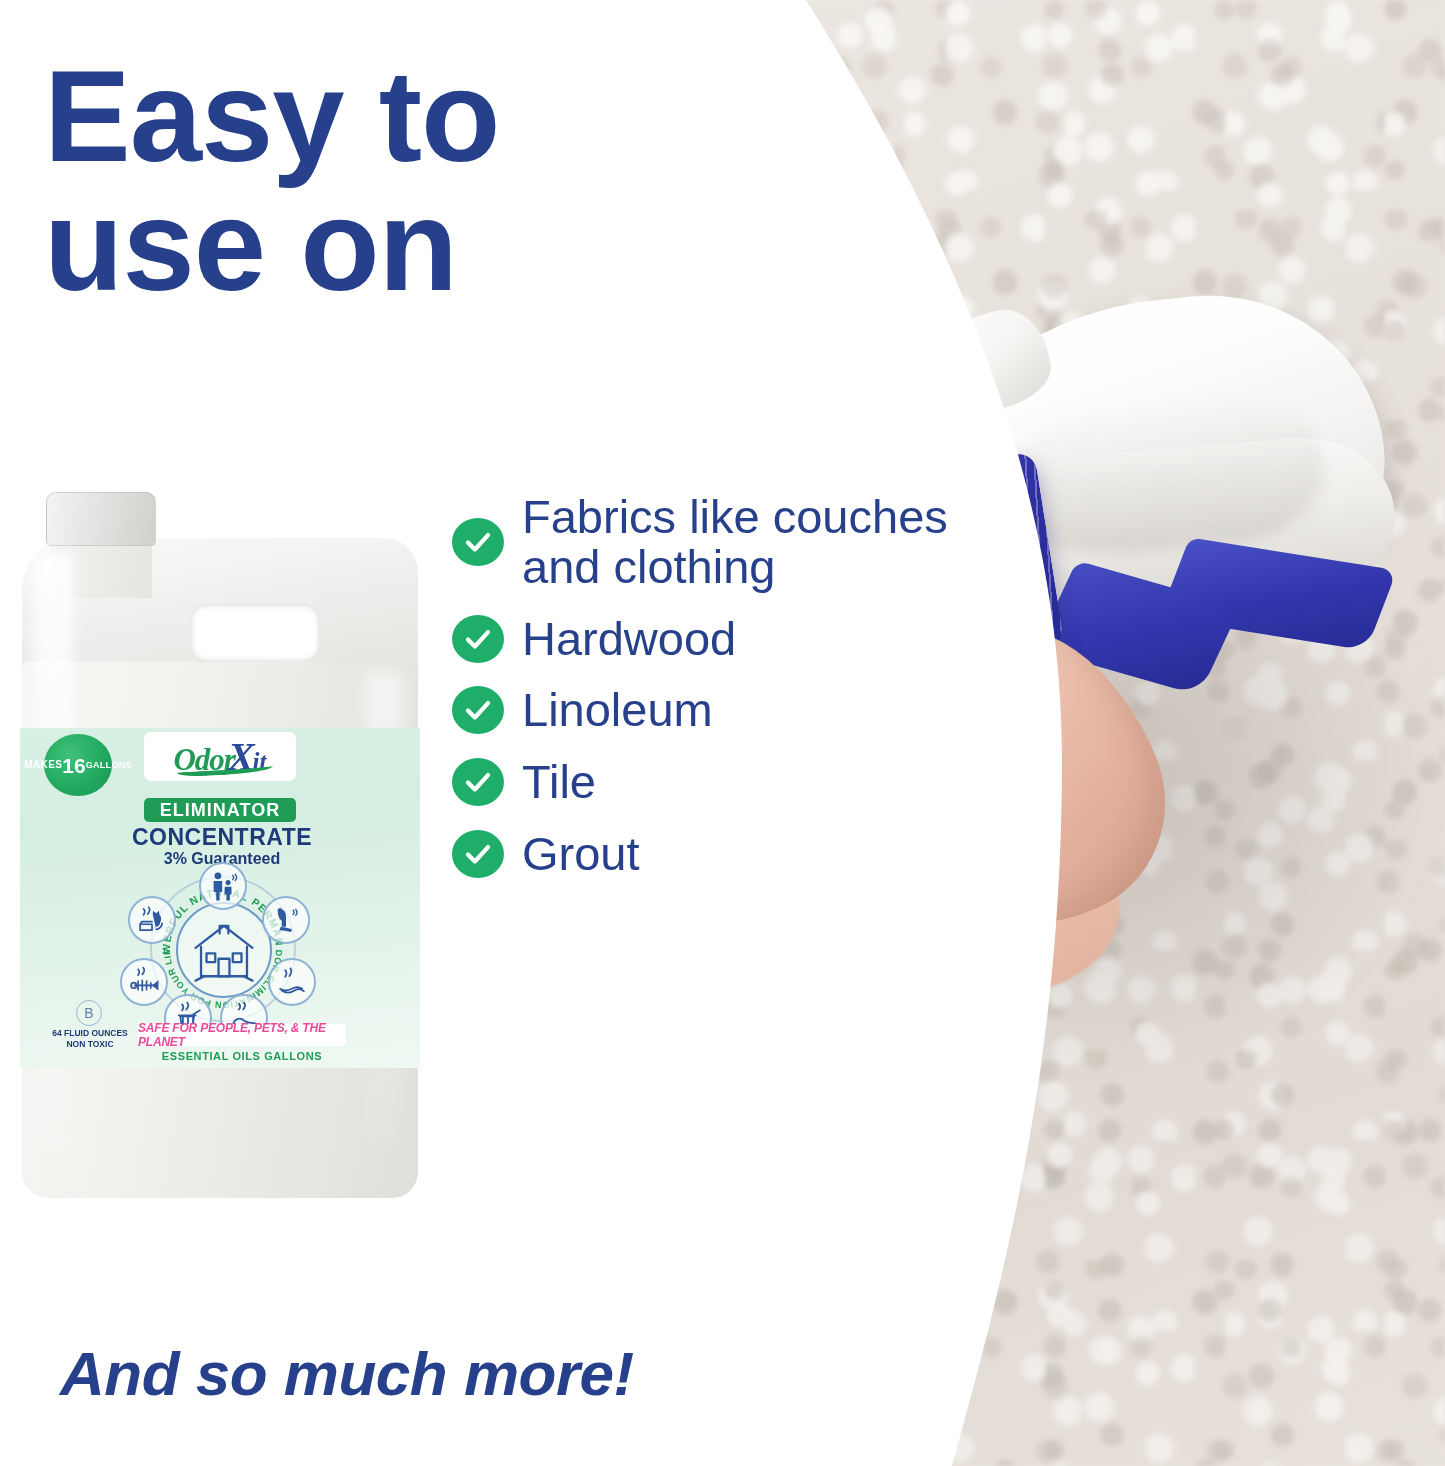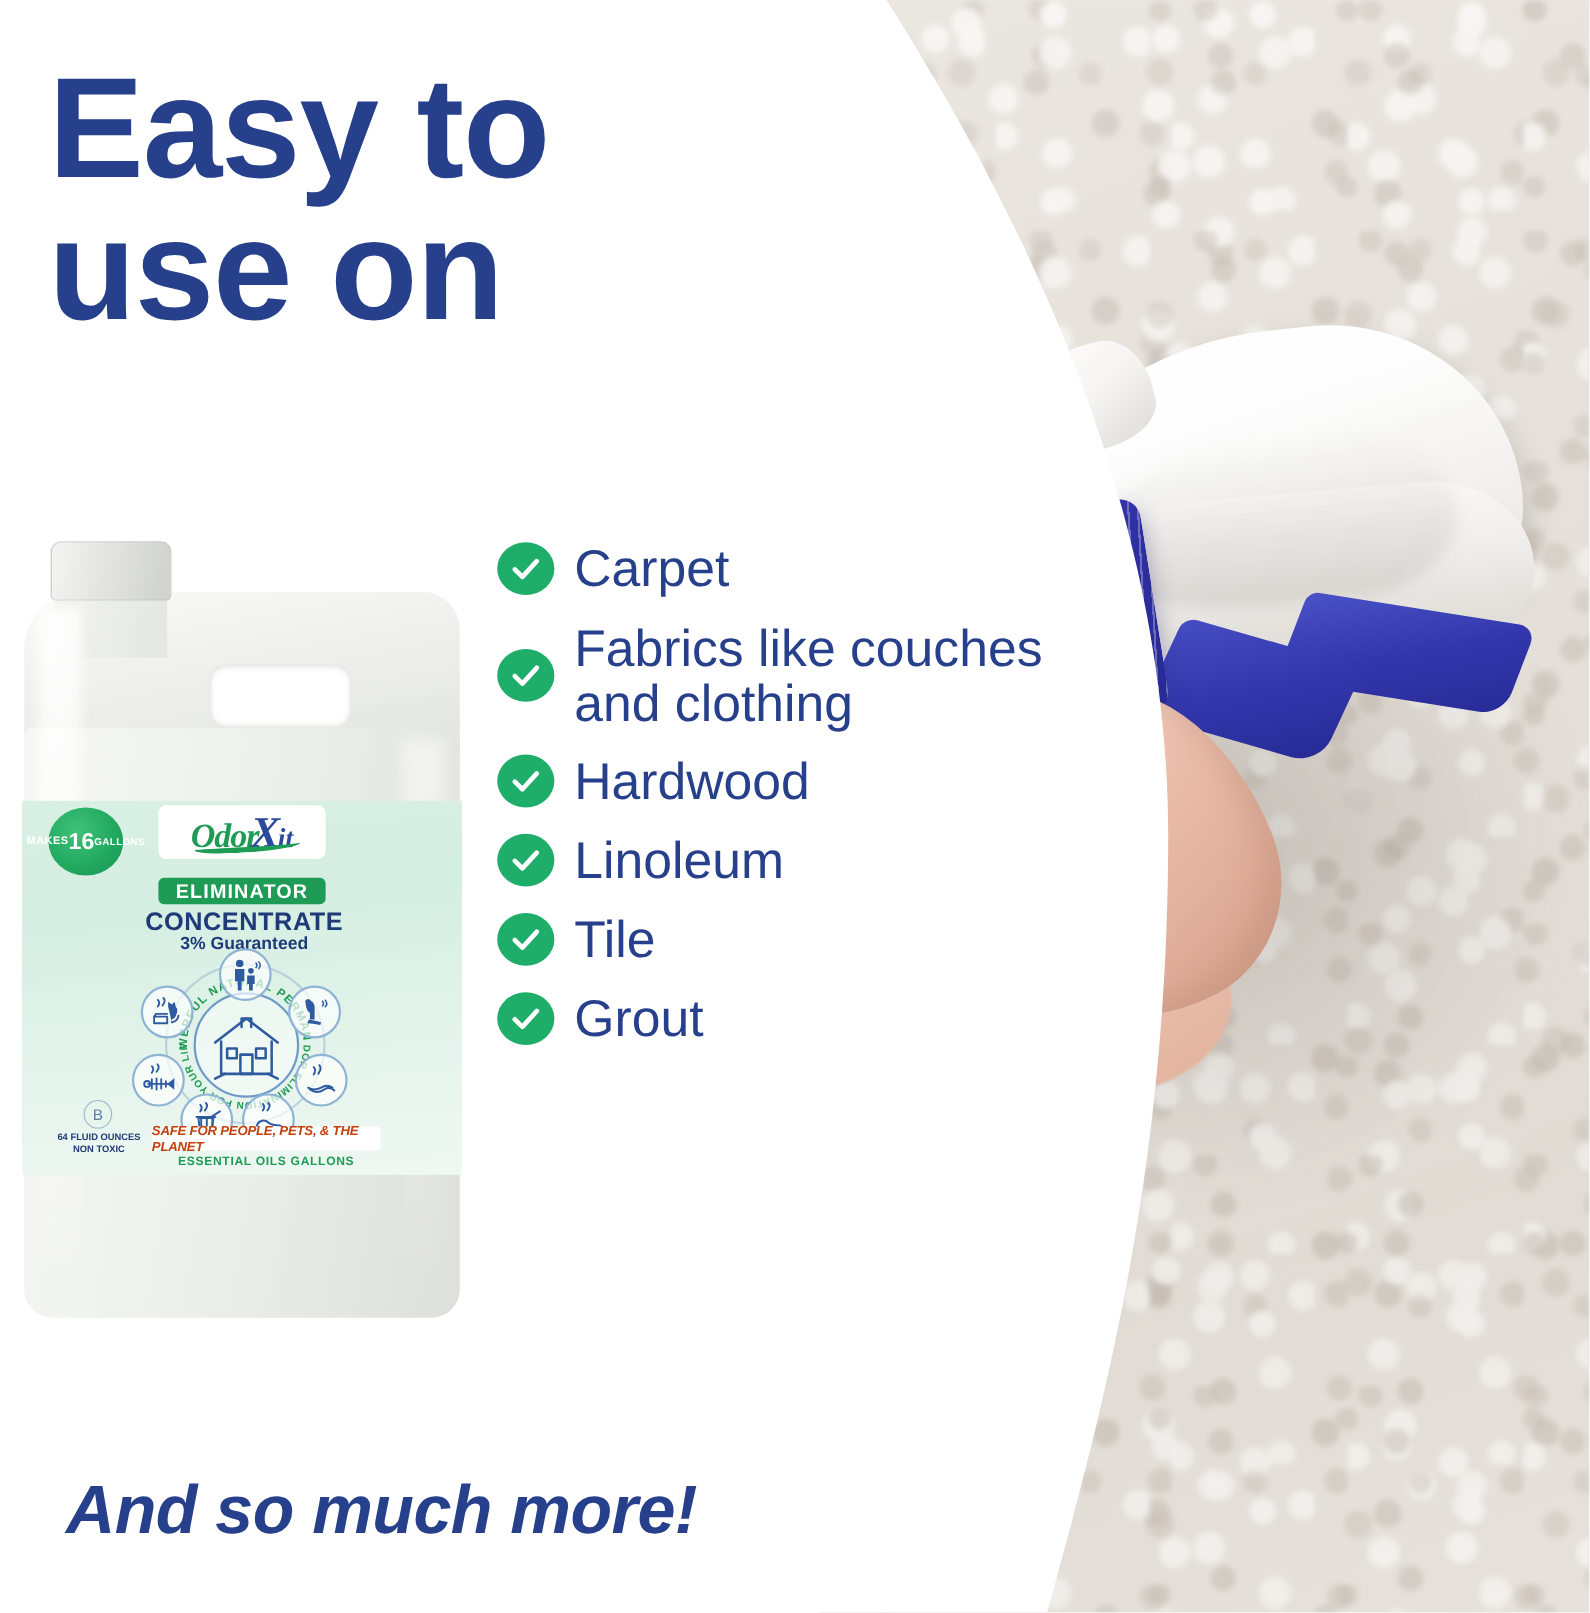--- a/index.html
+++ b/index.html
@@ -308,21 +308,21 @@
     font-size:14px; display:flex; align-items:center; justify-content:center;
   }
   .fluid-oz{
     position:absolute; left:28px; top:300px; width:84px; text-align:center;
     color:#1E3A78; font-size:8.5px; font-weight:700; line-height:1.35;
     white-space:pre-line;
   }
   .safe-strip{
     position:absolute; left:118px; top:296px; width:208px; height:22px;
     background:#FFFFFF; border-radius:4px;
-    color:#c2410c; font-size:12px; font-weight:700; font-style:italic;
+    color:#ec4899; font-size:12px; font-weight:700; font-style:italic;
     display:flex; align-items:center; justify-content:center; letter-spacing:-.2px;
   }
   .essential{
     position:absolute; left:110px; top:322px; width:224px; text-align:center;
     color:#1E9C55; font-size:11px; font-weight:700; letter-spacing:.6px;
   }
 </style>
 </head>
 <body>
 
@@ -350,28 +350,20 @@
 
 <svg id="white-overlay" viewBox="0 0 1120 1466" preserveAspectRatio="none">
   <path d="M0,0 L806,0 C900,150 1062,430 1062,760 C1062,1070 1000,1290 952,1466 L0,1466 Z" fill="#FFFFFF"></path>
 </svg>
 
 <div id="headline">Easy to
 use on</div>
 
 <div id="checklist">
 
-  <div class="check-row">
-    <span class="check-icon">
-      <svg viewBox="0 0 24 24" fill="none" stroke="#FFFFFF" stroke-width="3.4" stroke-linecap="round" stroke-linejoin="round">
-          <polyline points="4,12.5 9.5,18 20,6.5"></polyline>
-        </svg>
-    </span>
-    <span class="check-label">Carpet</span>
-  </div>
 
 
   <div class="check-row two-line">
     <span class="check-icon">
       <svg viewBox="0 0 24 24" fill="none" stroke="#FFFFFF" stroke-width="3.4" stroke-linecap="round" stroke-linejoin="round">
           <polyline points="4,12.5 9.5,18 20,6.5"></polyline>
         </svg>
     </span>
     <span class="check-label">Fabrics like couches
 and clothing</span>

